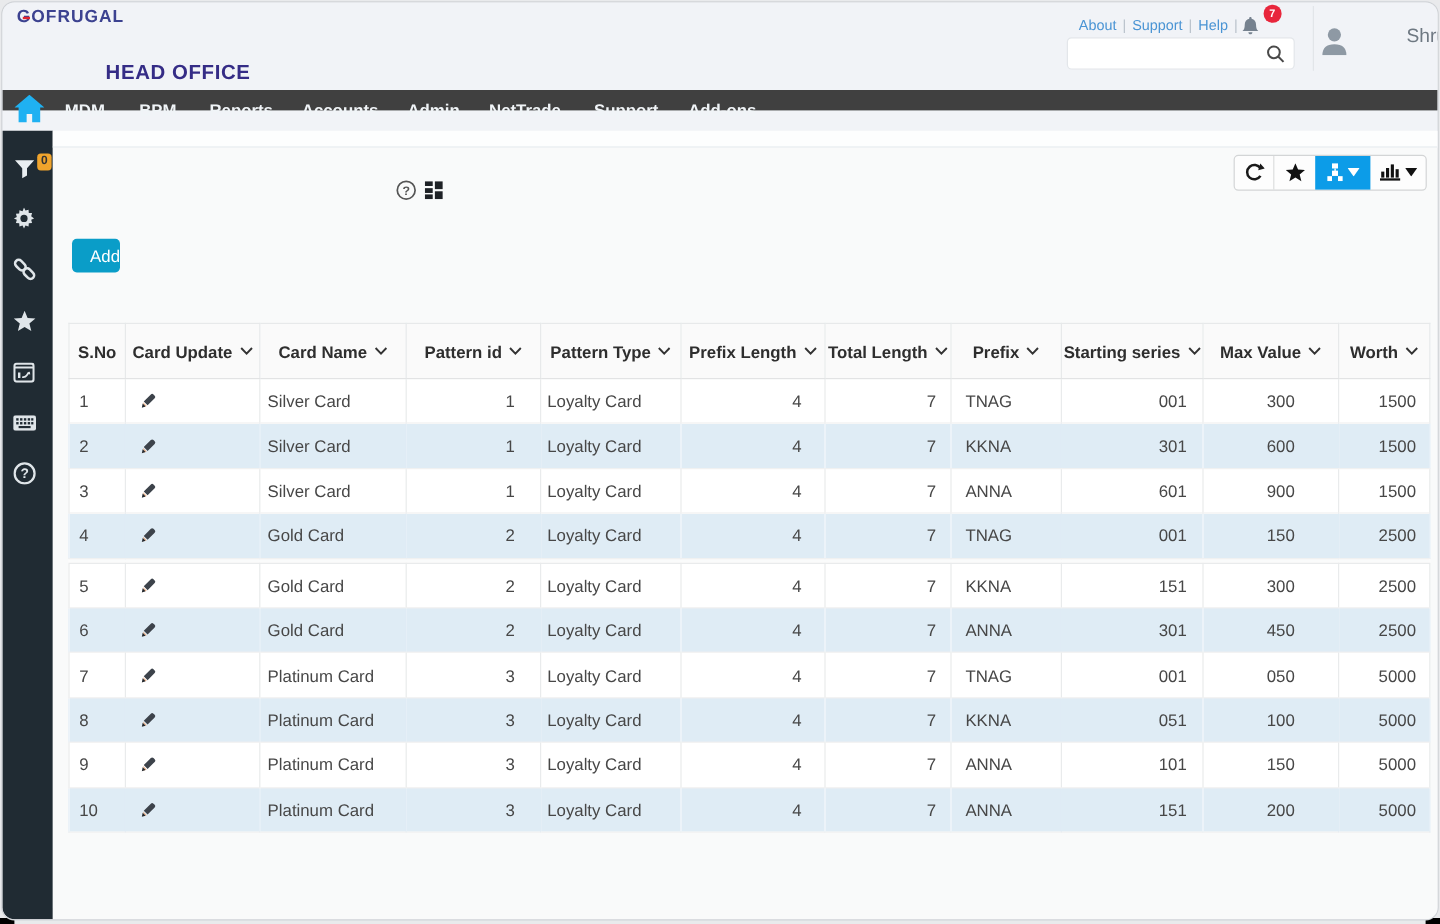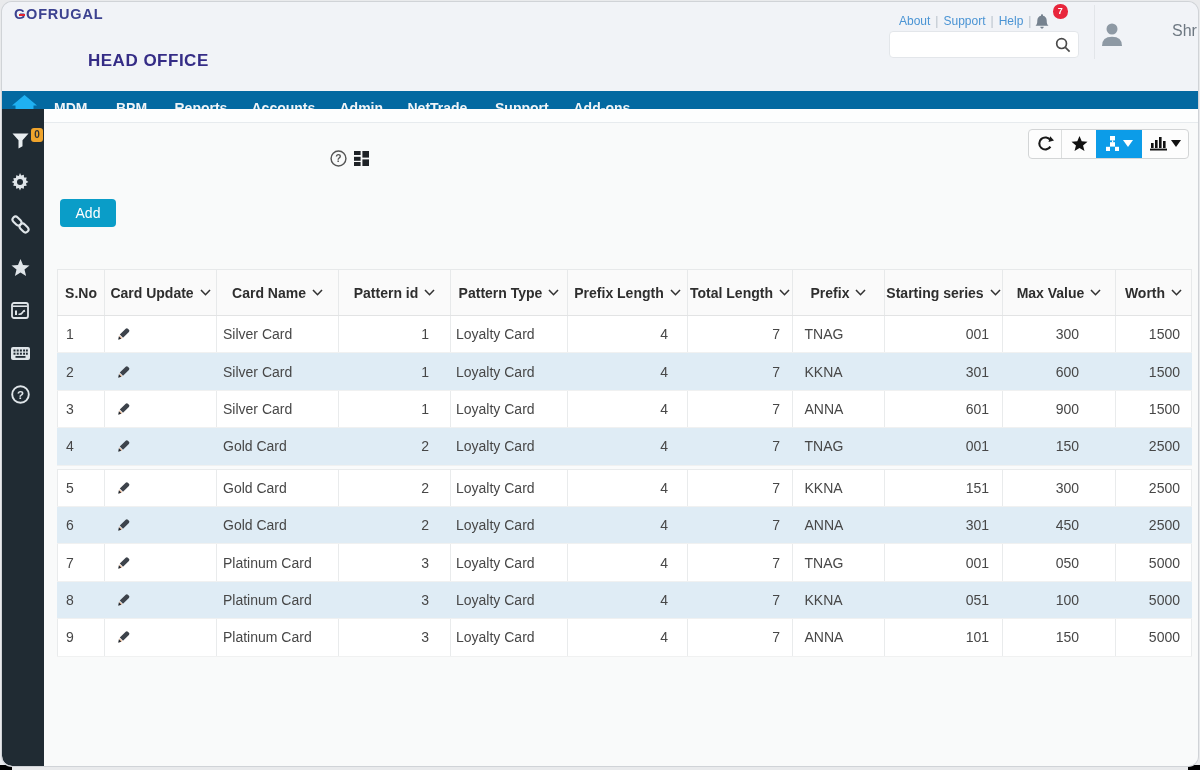--- a/index.html
+++ b/index.html
@@ -25,21 +25,21 @@
   .bell { position:absolute; left:1032px; top:11px; }
   .badge7 { position:absolute; left:1051px; top:2px; width:14.5px; height:14.5px; border-radius:50%;
     background:#e8263c; color:#fff; font-size:9px; font-weight:700; text-align:center; line-height:14.5px; }
   .search { position:absolute; left:887px; top:29px; width:190px; height:27px; background:#fff;
     border:1px solid #e3e6ea; border-radius:4px; }
   .search svg { position:absolute; right:7px; top:5px; }
   .userdiv { position:absolute; left:1092px; top:3px; width:1px; height:54px; background:#e2e5e9; }
   .usericon { position:absolute; left:1098px; top:18px; }
   .username { position:absolute; left:1130px; top:20px; font-size:16px; color:#6e7882; font-weight:400;margin-left:40px; }
   
-  #navbar { position:absolute; left:0; top:73px; width:1196px; height:32px; background:#0369a1;margin-top:16px; }
+  #navbar { position:absolute; left:0; top:73px; width:1196px; height:17px; background:#404040; }
   #navbar .home { position:absolute; left:10px; top:4px; }
   .navitem { position:absolute; top:0; height:34px; line-height:34px; color:#f0f4f7;
     font-size:14px; font-weight:700; }
   
   #side { position:absolute; left:0; top:107px; width:42px; height:657px;
     background:#202b33; border-bottom-left-radius:10px; }
   .sicon { position:absolute; left:-3px; width:42px; text-align:center; }
   .sbadge { position:absolute; left:29px; top:18.5px; width:12px; height:14px; border-radius:3px;
     background:#f0a42c; color:#333; font-size:10px; font-weight:700; line-height:14px; text-align:center; }
   
@@ -50,22 +50,22 @@
   .qicon { position:absolute; left:286px; top:41px; }
   .gridicon { position:absolute; left:310px; top:42px; }
   
   .btngroup { position:absolute; left:984px; top:19.5px; height:30px; background:#fdfdfd;
     border:1px solid #d3d5d6; border-radius:4px; display:flex; }
   .bgbtn { height:28px; display:flex; align-items:center; justify-content:center; }
   .bgbtn.b1 { width:33px; border-right:1px solid #dcdede; }
   .bgbtn.b2 { width:34px; }
   .bgbtn.b3 { width:46px; background:#0c9ce8; }
   .bgbtn.b4 { width:46px; }
-  .addbtn { position:absolute; left:16px; top:90px; width:56px; height:28px; background:#0a9dc8;
-    border-radius:4px; color:#fff; font-size:14px; text-align:center; line-height:28px; }
+  .addbtn { position:absolute; left:16px; top:90px; width:40px; height:28px; background:#0a9dc8;
+    border-radius:4px; color:#fff; font-size:14px; text-align:right; line-height:28px; }
   
   table { position:absolute; left:13px; top:160px; width:1134px; border-collapse:collapse;
     table-layout:fixed; background:#fff; }
   th, td { font-size:14px; overflow:hidden; white-space:nowrap; }
   thead th { height:46px; background:#fafafa; color:#2e2e2e; font-weight:700;
     border:1px solid #e7e9ea; border-bottom:1px solid #e2e3e4; }
   thead .hd { display:flex; align-items:center; justify-content:center; gap:6px; }
   tbody td { height:37.4px; color:#474747; border-right:1px solid #e9ebec;
     border-left:1px solid #e9ebec; border-bottom:1px solid #f0f1f1; }
   
@@ -481,16 +481,35 @@
           <td class="al pl9">Platinum Card</td>
           <td class="ar pr21">3</td>
           <td class="al pl7">Loyalty Card</td>
           <td class="ar pr19">4</td>
           <td class="ar pr12">7</td>
           <td class="al pl14">ANNA</td>
           <td class="ar pr13">101</td>
           <td class="ar pr31">150</td>
           <td class="ar pr11">5000</td>
         </tr>
+        <tr class="blue">
+          <td class="al pl10">10</td>
+          <td class="al">
+              <svg class="pencil" width="16" height="16" viewBox="0 0 16 16">
+                <path fill="#3d434b" d="M4.8 8.6 L10.7 2.7 Q11.8 1.6 12.9 2.7 L13.9 3.7 Q15 4.8 13.9 5.9 L8 11.8 Z"></path>
+                <path fill="#e9b28c" d="M4.3 9.3 L7.3 12.3 L4.6 13.2 Z"></path>
+                <path fill="#22272d" d="M3.9 10.3 L6.3 12.7 L3.2 13.7 Z"></path>
+              </svg>
+            </td>
+          <td class="al pl9">Platinum Card</td>
+          <td class="ar pr21">3</td>
+          <td class="al pl7">Loyalty Card</td>
+          <td class="ar pr19">4</td>
+          <td class="ar pr12">7</td>
+          <td class="al pl14">ANNA</td>
+          <td class="ar pr13">151</td>
+          <td class="ar pr31">200</td>
+          <td class="ar pr11">5000</td>
+        </tr>
       </tbody>
     </table>
   </div>
 </div>
 
 </body></html>

